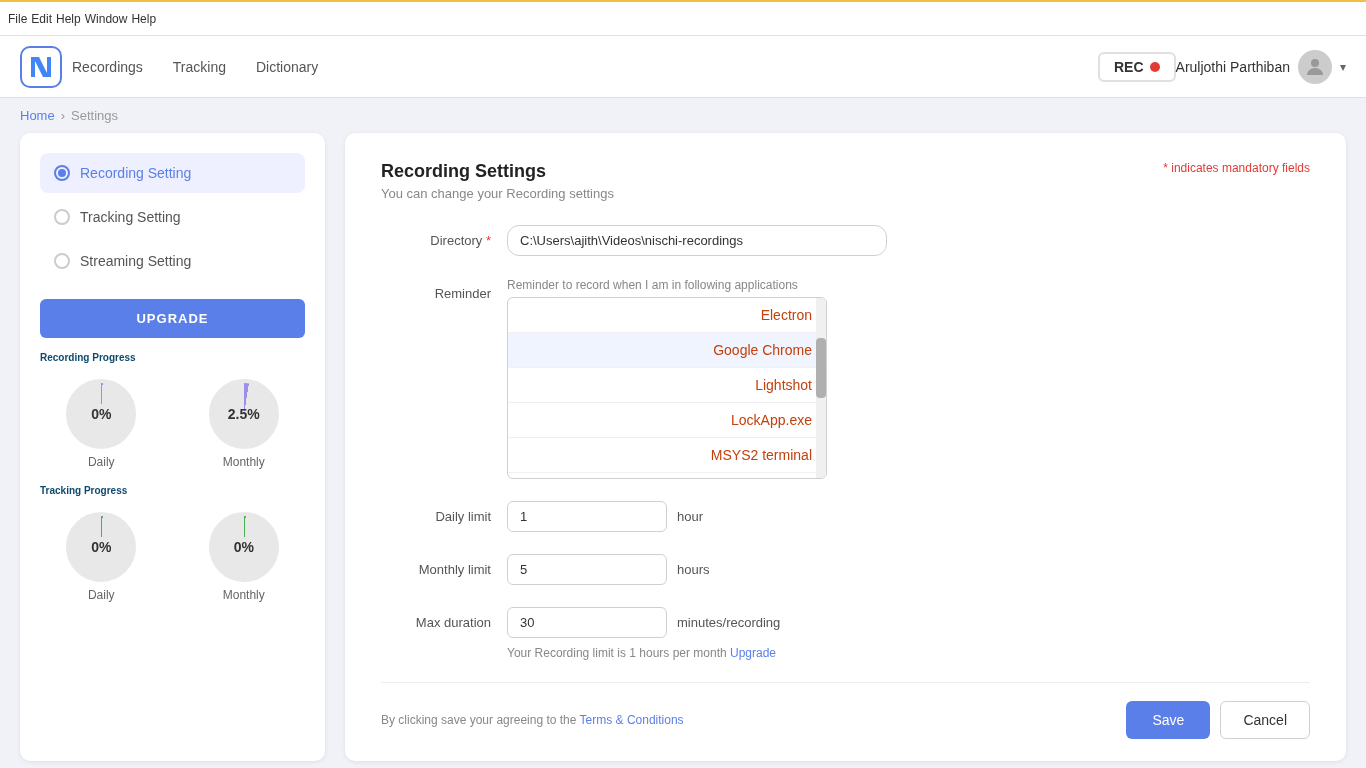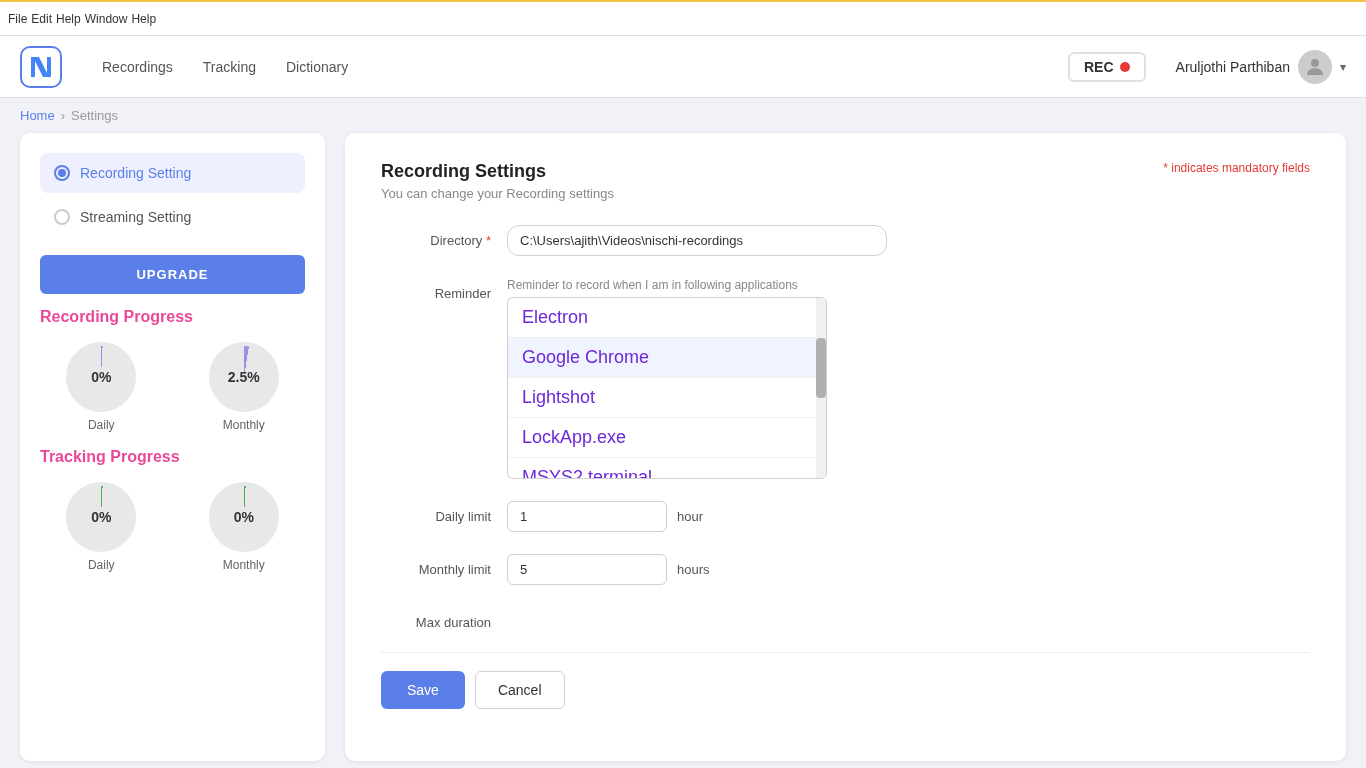--- a/index.html
+++ b/index.html
@@ -21,21 +21,20 @@
     .menu-bar span { cursor: pointer; }
 
     
     .top-nav {
       background: #fff;
       border-bottom: 1px solid #e0e0e0;
       display: flex;
       align-items: center;
       padding: 0 20px;
       height: 62px;
-      gap: 30px;
     }
     .logo {
       width: 42px; height: 42px;
       border: 2px solid #5b7fe8;
       border-radius: 10px;
       display: flex; align-items: center; justify-content: center;
       font-weight: 700; font-size: 18px; color: #4a90e2;
     }
     .nav-links { display: flex; gap: 30px; flex: 1; margin-left: 10px; }
     .nav-link { font-size: 14px; color: #555; cursor: pointer; text-decoration: none; }
@@ -110,21 +109,21 @@
       border-radius: 6px;
       width: 100%;
       padding: 12px;
       font-size: 13px; font-weight: 700;
       cursor: pointer;
       letter-spacing: 1px;
       margin: 14px 0;
     }
 
     .progress-section h4 {
-      font-size: 16px; font-weight: 600; color: #ec4899; margin-bottom: 16px;
+      font-size: 10px; font-weight: 600; color: #0c4a6e; margin-bottom: 16px;
     }
 
     .progress-row { display: flex; gap: 20px; justify-content: space-around; margin-bottom: 16px; }
 
     .progress-circle-wrap { text-align: center; }
     .progress-circle {
       width: 70px; height: 70px; border-radius: 50%;
       border: 4px solid #e8e8e8;
       display: flex; align-items: center; justify-content: center;
       font-size: 14px; font-weight: 600; color: #333;
@@ -167,23 +166,24 @@
     .dropdown-list {
       border: 1px solid #d0d0d0;
       border-radius: 6px;
       background: #fff;
       overflow: hidden;
       position: relative;
     }
     .dropdown-list-inner { max-height: 180px; overflow-y: auto; }
     .dropdown-item {
       padding: 9px 14px;
-      font-size: 18px; color: #6d28d9;
+      font-size: 14px; color: #c2410c;
       cursor: pointer;
       border-bottom: 1px solid #f0f0f0;
+      text-align: right;
     }
     .dropdown-item:last-child { border-bottom: none; }
     .dropdown-item.highlighted { background: #f0f4ff; }
     .dropdown-scrollbar {
       position: absolute; right: 0; top: 0; bottom: 0;
       width: 10px; background: #f0f0f0;
     }
     .dropdown-scrollbar-thumb {
       width: 10px; height: 60px; background: #b0b0b0; border-radius: 4px; margin-top: 40px;
     }
@@ -278,20 +278,24 @@
 
 <div class="main">
 
   <div class="sidebar">
 
     <div class="sidebar-item active">
       <div class="sidebar-radio filled"></div>
       <span>Recording Setting</span>
     </div>
 
+    <div class="sidebar-item">
+      <div class="sidebar-radio empty"></div>
+      <span>Tracking Setting</span>
+    </div>
 
     <div class="sidebar-item">
       <div class="sidebar-radio empty"></div>
       <span>Streaming Setting</span>
     </div>
 
     <button class="upgrade-btn">UPGRADE</button>
 
     <div class="progress-section">
       <h4>Recording Progress</h4>
@@ -375,23 +379,34 @@
     <div class="form-row">
       <div class="form-label">Monthly limit</div>
       <div class="inline-form">
         <input class="inline-input" type="text" value="5" style="">
         <span class="inline-unit">hours</span>
       </div>
     </div>
 
     <div class="form-row">
       <div class="form-label">Max duration</div>
+      <div>
+        <div class="inline-form">
+          <input class="inline-input" type="text" value="30" style="">
+          <span class="inline-unit">minutes/recording</span>
+        </div>
+        <div class="limit-note">
+          <span>Your Recording limit is 1 hours per month</span>
+          <a>Upgrade</a>
+        </div>
+      </div>
     </div>
 
     <div class="panel-footer">
+      <div class="footer-note"><span>By clicking save your agreeing to the </span><a style="color:#5b7fe8;text-decoration:none;">Terms &amp; Conditions</a></div>
       <div class="footer-btns">
         <button class="btn-save">Save</button>
         <button class="btn-cancel">Cancel</button>
       </div>
     </div>
 
   </div>
 
 </div>
 

